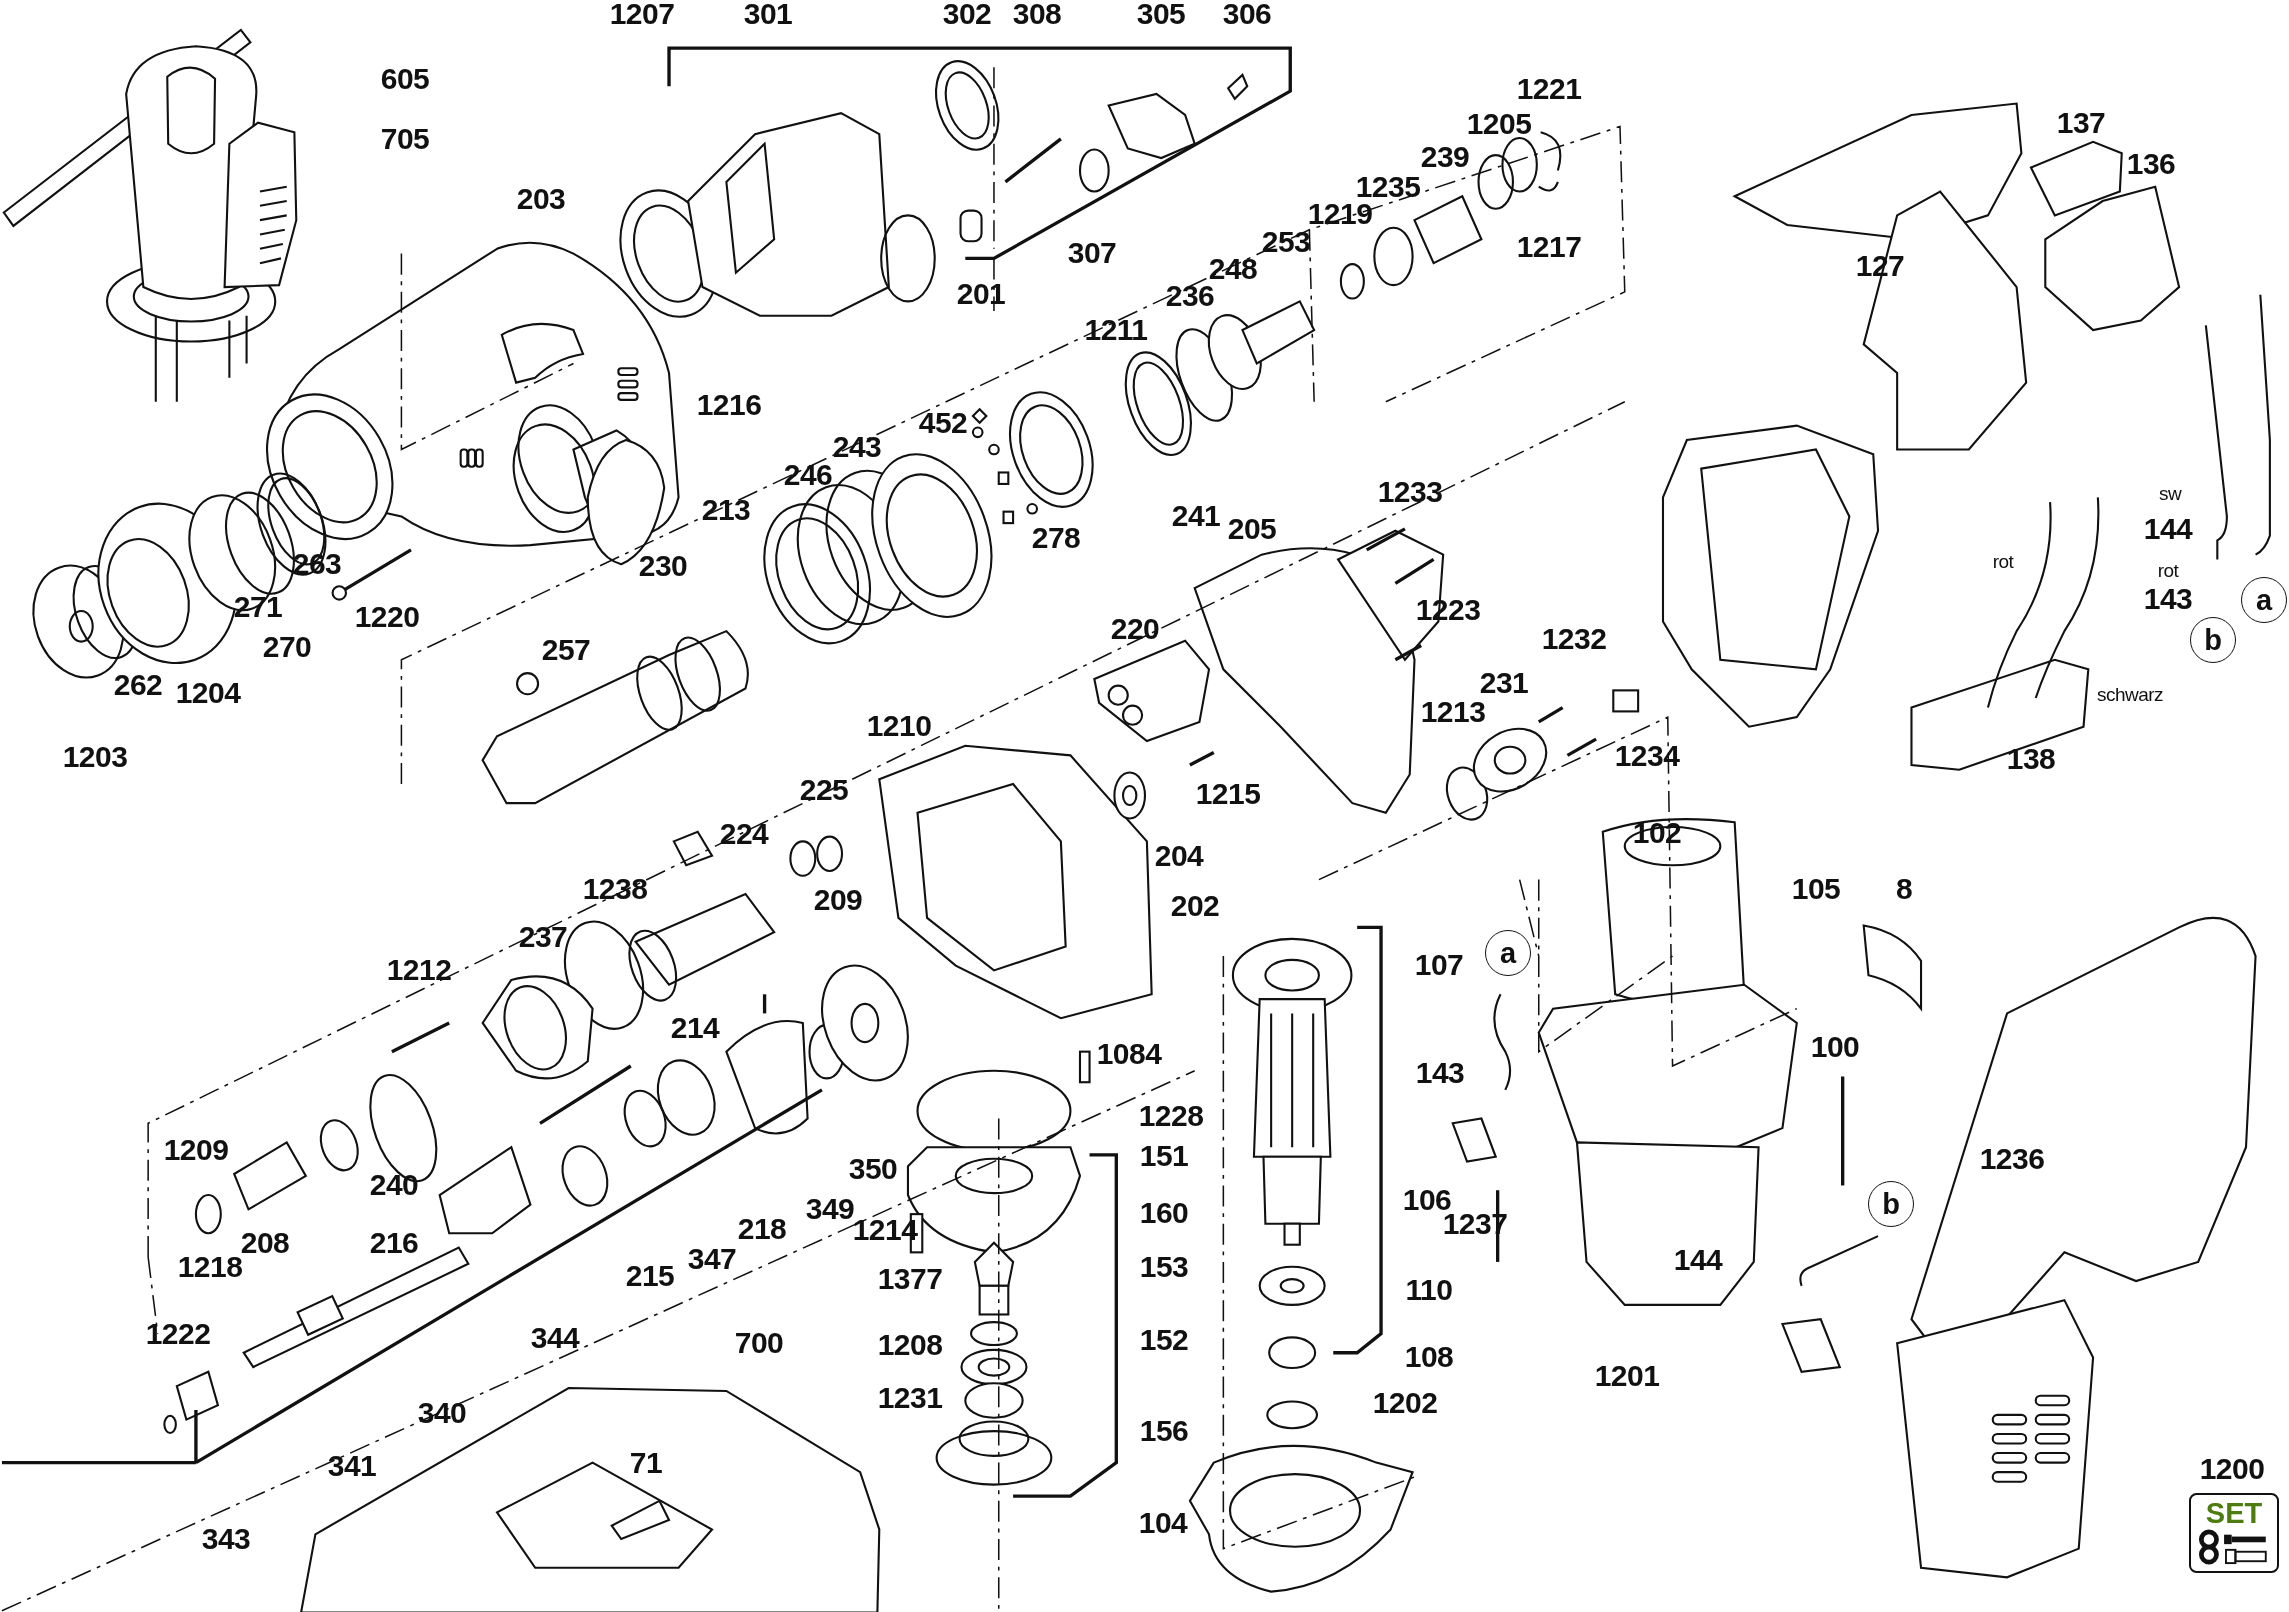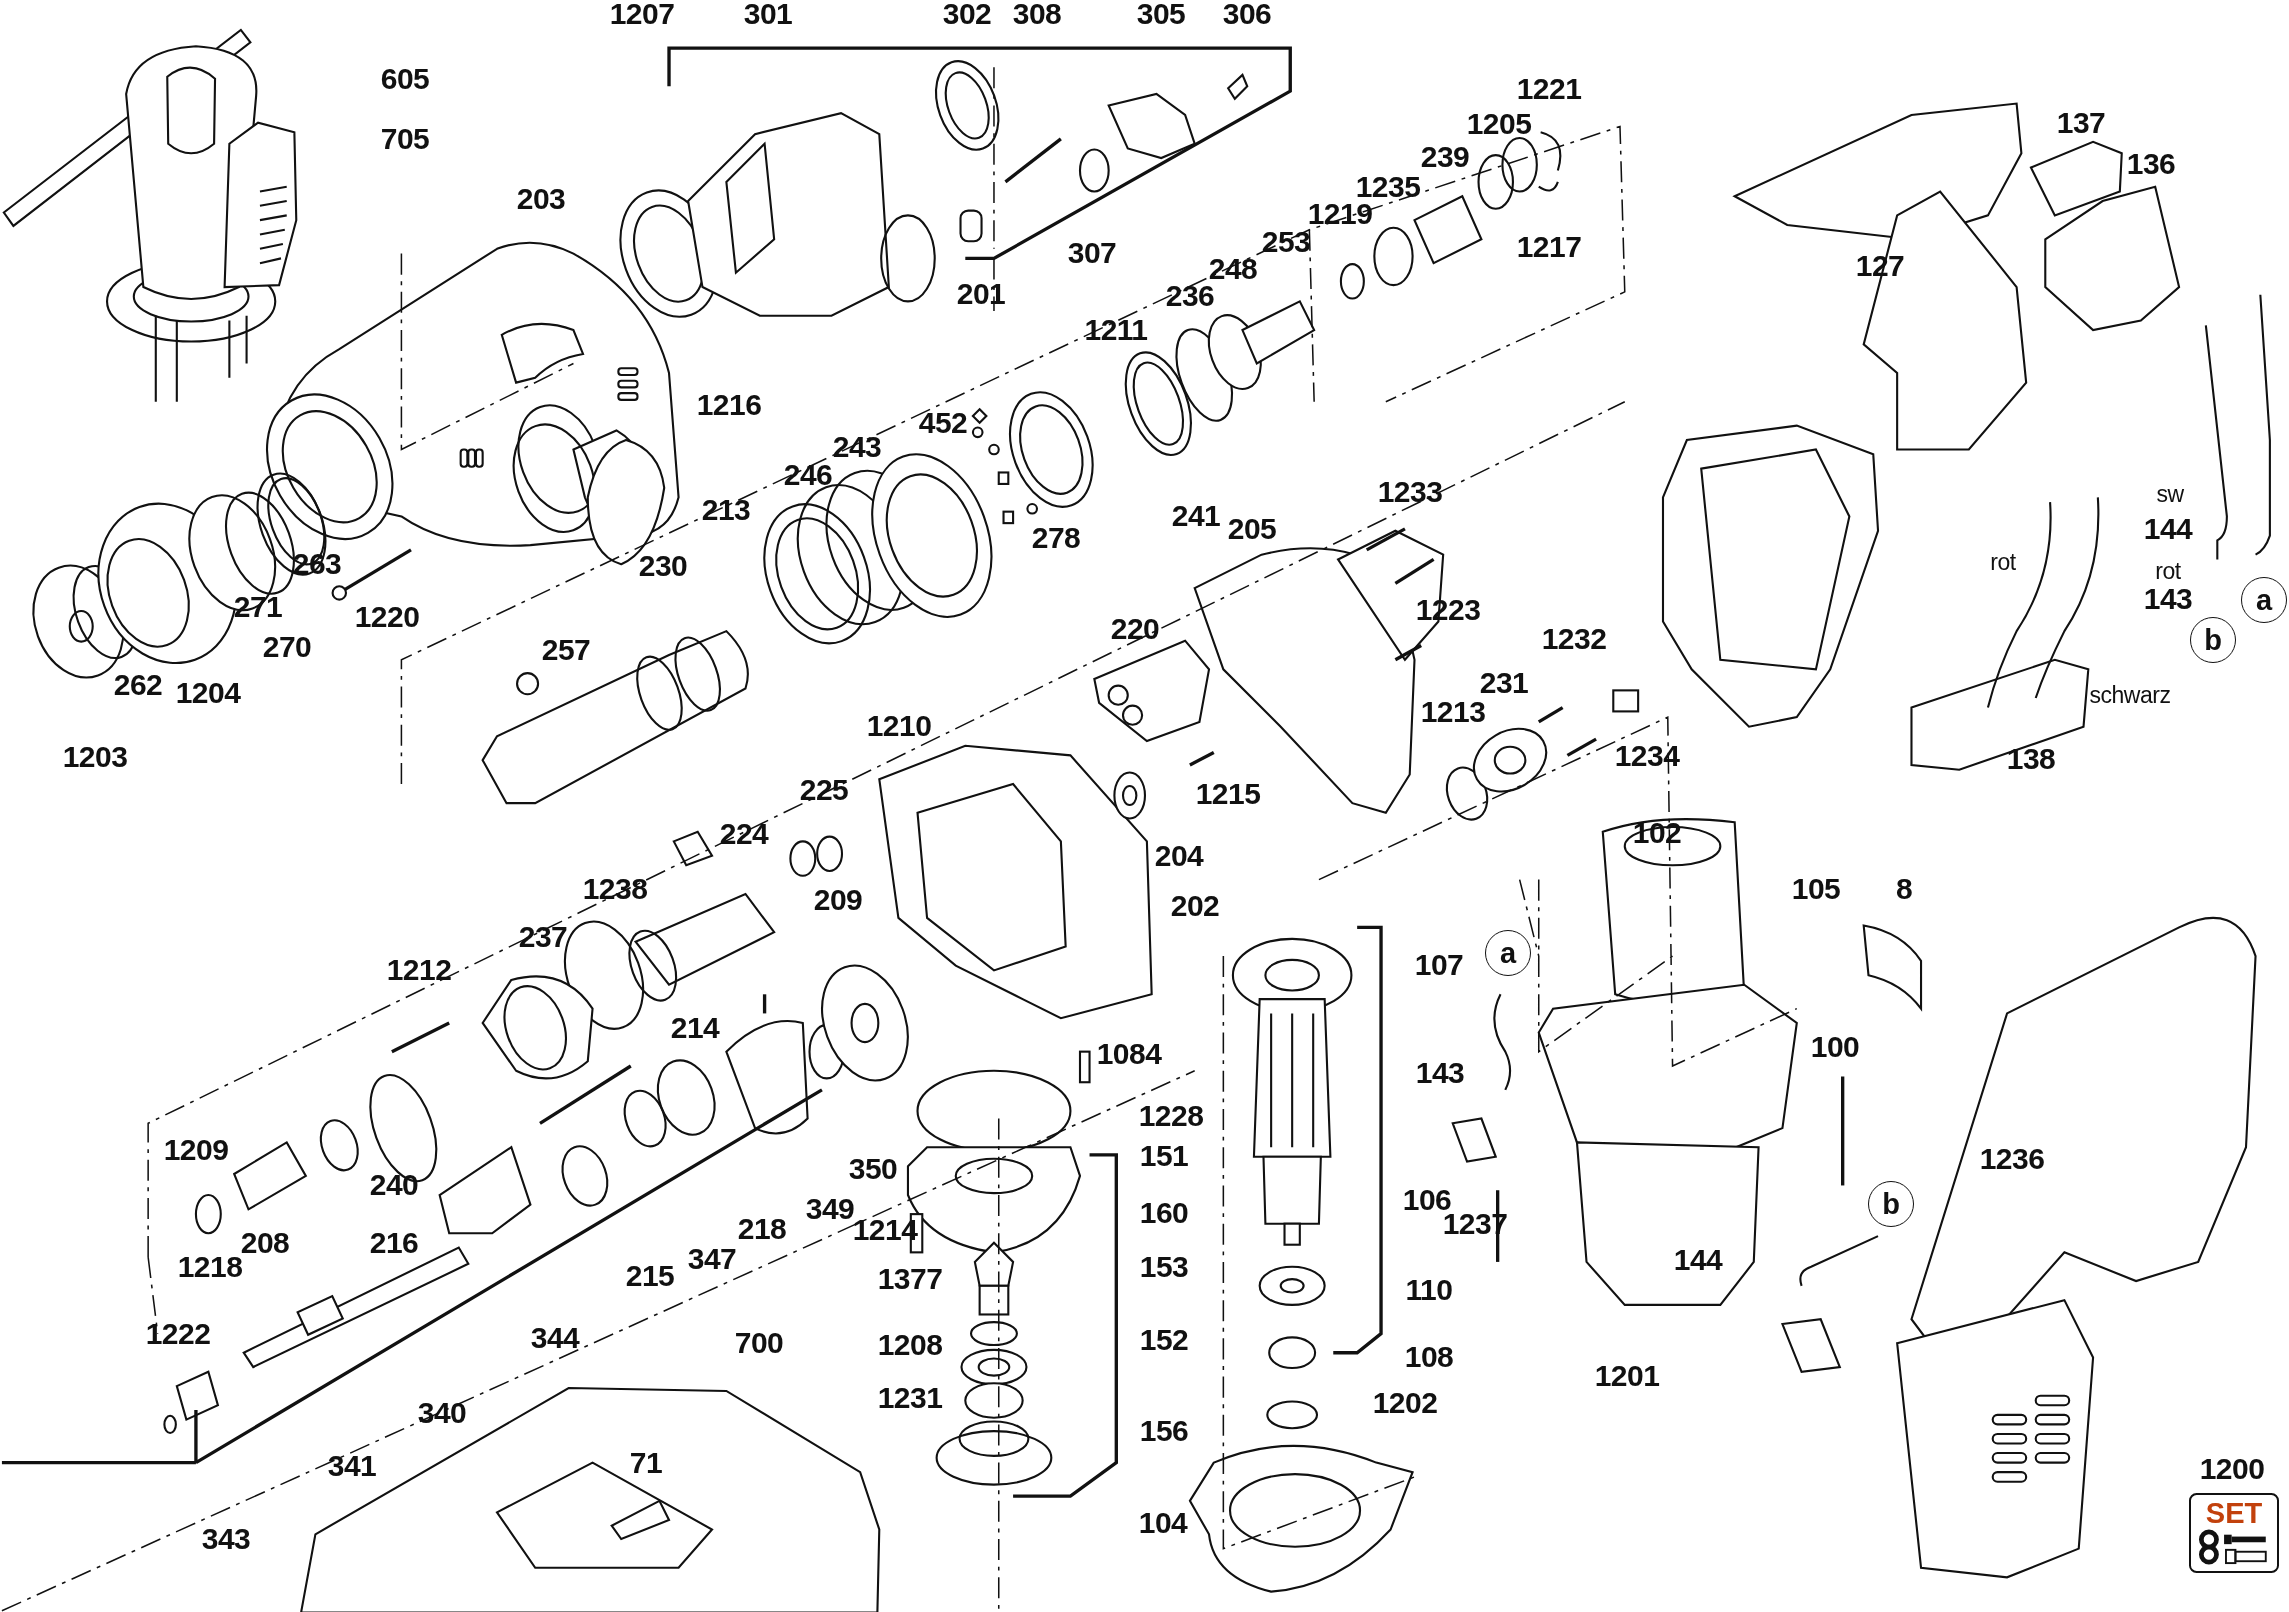--- a/index.html
+++ b/index.html
@@ -1,22 +1,22 @@
 <!DOCTYPE html>
 <html><head>
 <meta charset="utf-8">
 <style>
   html, body { margin:0; padding:0; background:#ffffff; }
   body { width:2289px; height:1613px; position:relative; overflow:hidden; font-family:"Liberation Sans", sans-serif; }
   #diagram { position:absolute; left:0; top:0; width:2289px; height:1613px; }
   .lbl { position:absolute; transform:translate(-50%,-50%); font-family:"Liberation Sans", sans-serif; font-weight:bold; font-size:30px; color:#111; white-space:nowrap; letter-spacing:-0.5px; cursor:pointer; }
-  .lbl.small { font-weight:normal; font-size:23px; }
+  .lbl.small { font-weight:normal; font-size:19px; }
   .circ { position:absolute; transform:translate(-50%,-50%); width:44px; height:44px; border:1.9px solid #111; border-radius:50%; display:flex; align-items:center; justify-content:center; font-weight:bold; font-size:29px; background:#fff; color:#111; font-family:"Liberation Sans", sans-serif; }
   .setbox { position:absolute; left:2189px; top:1493px; width:86px; height:76px; border:2.9px solid #111; border-radius:7.6px; background:#fff; }
-  .setbox .settext { position:absolute; left:0; right:0; top:1.9px; text-align:center; font-weight:bold; font-size:29px; color:#c2410c; }
+  .setbox .settext { position:absolute; left:0; right:0; top:1.9px; text-align:center; font-weight:bold; font-size:29px; color:#4d7c0f; }
   .setbox svg { position:absolute; left:5.7px; top:34px; }
   .stroke { stroke:#111; fill:none; stroke-width:2.2; }
   .thick { stroke:#111; fill:none; stroke-width:3.5; }
   .dash { stroke:#111; fill:none; stroke-width:1.6; stroke-dasharray:22 7 4 7; }
   .part { stroke:#111; fill:#fff; stroke-width:2.2; }
 </style>
 </head>
 <body>
 
 <svg id="diagram" viewBox="0 0 2395 1687" width="2289" height="1613" xmlns="http://www.w3.org/2000/svg">

